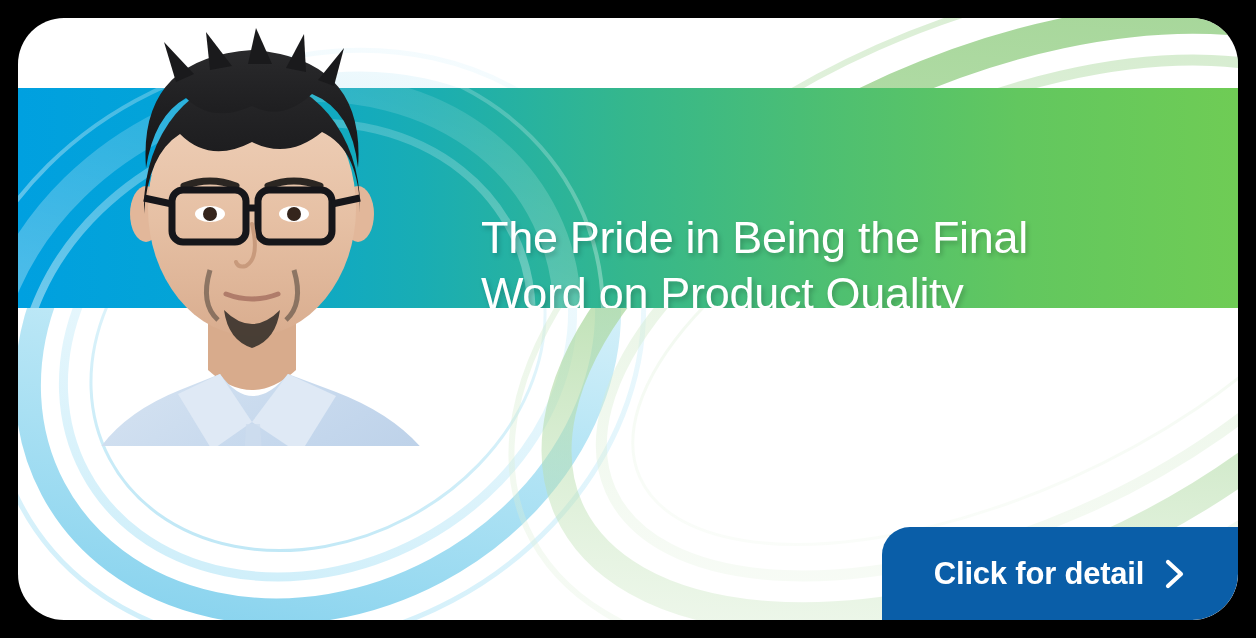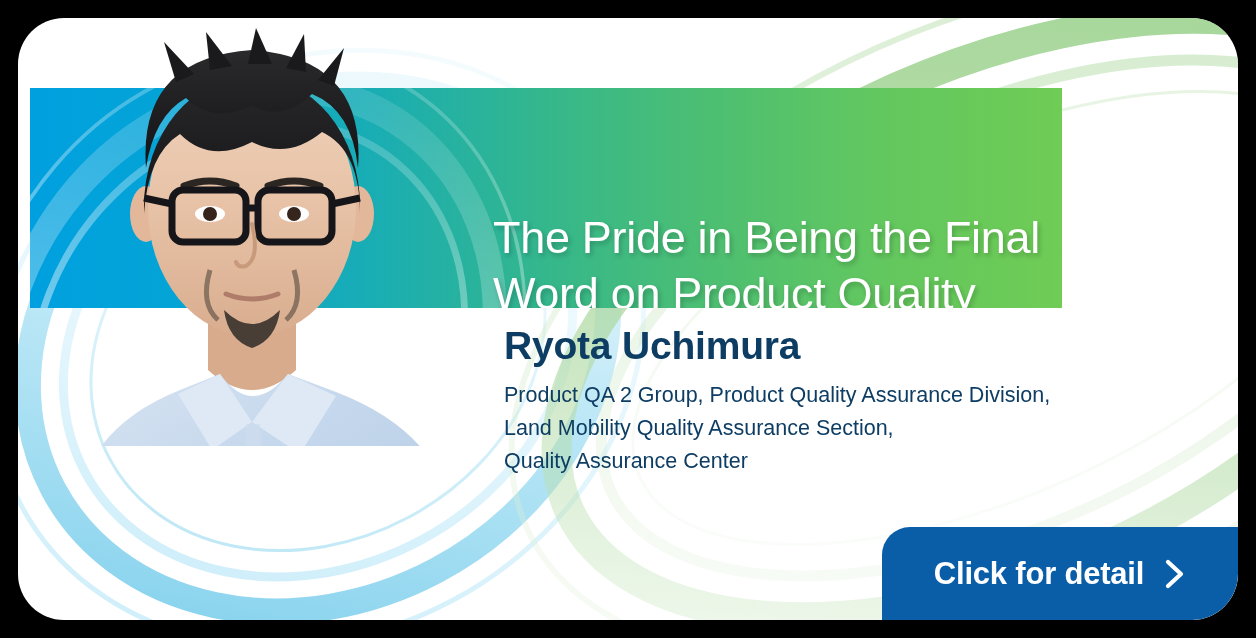--- a/index.html
+++ b/index.html
@@ -18,22 +18,22 @@
   }
 
   
   .swoosh-layer{
     position:absolute; inset:0; width:100%; height:100%;
     pointer-events:none;
   }
 
   
   #banner{
-    position:absolute; left:12px; top:70px;
-    width:1032px; height:220px;
+    position:absolute; left:0; top:70px;
+    width:1220px; height:220px;
     background:linear-gradient(90deg,#00a0e0 0%,#04a4d6 14%,#19adb4 33%,#35b78c 50%,#4dbf72 66%,#62c75f 82%,#6fcc55 100%);
     overflow:hidden;
   }
   #banner .bswoosh{ position:absolute; inset:0; width:100%; height:100%; }
 
   #headline{
     position:absolute; left:463px; top:122px;
     width:700px;
     color:#ffffff;
     font-size:45px; font-weight:400; line-height:1.24;
@@ -226,26 +226,20 @@
       <path d="M192 206 Q200 240 186 248 Q178 250 176 244" stroke="#c89a7c" stroke-width="4" fill="none" stroke-linecap="round"></path>
 
       <path d="M166 276 Q192 286 218 276" stroke="#b07c6a" stroke-width="5" fill="none" stroke-linecap="round"></path>
 
       <path d="M164 292 Q192 320 220 292 Q216 322 192 330 Q168 322 164 292 Z" fill="#2f2a26" opacity="0.85"></path>
       <path d="M150 252 Q140 286 158 302" stroke="#3a332d" stroke-width="5" fill="none" opacity="0.5"></path>
       <path d="M234 252 Q244 286 226 302" stroke="#3a332d" stroke-width="5" fill="none" opacity="0.5"></path>
     </svg>
   </div>
 
-  <div id="person">
-    <div id="person-name">Ryota Uchimura</div>
-    <div id="person-affil">Product QA 2 Group, Product Quality Assurance Division,
-Land Mobility Quality Assurance Section,
-Quality Assurance Center</div>
-  </div>
 
   <button id="cta">
     <span id="cta-label">Click for detail</span>
     <svg id="cta-chev" width="22" height="32" viewBox="0 0 22 32" fill="none">
       <path d="M4 4 L17 16 L4 28" stroke="#ffffff" stroke-width="4.2" stroke-linecap="round" stroke-linejoin="round"></path>
     </svg>
   </button>
 
 </div>
 

